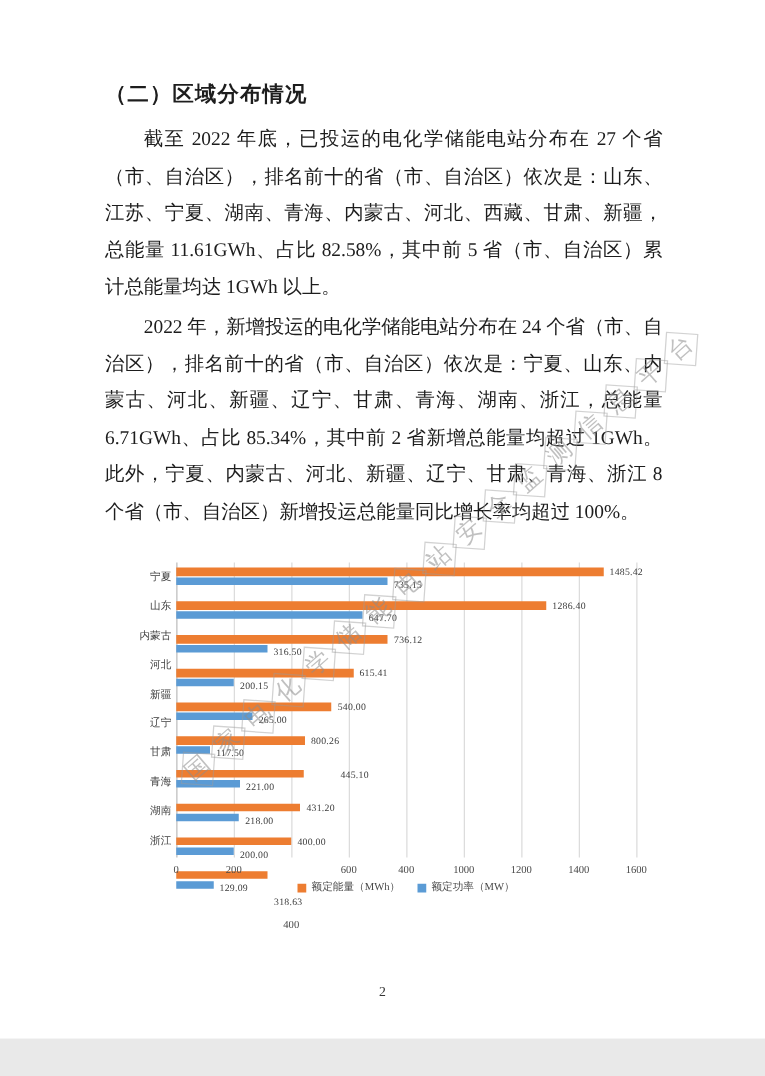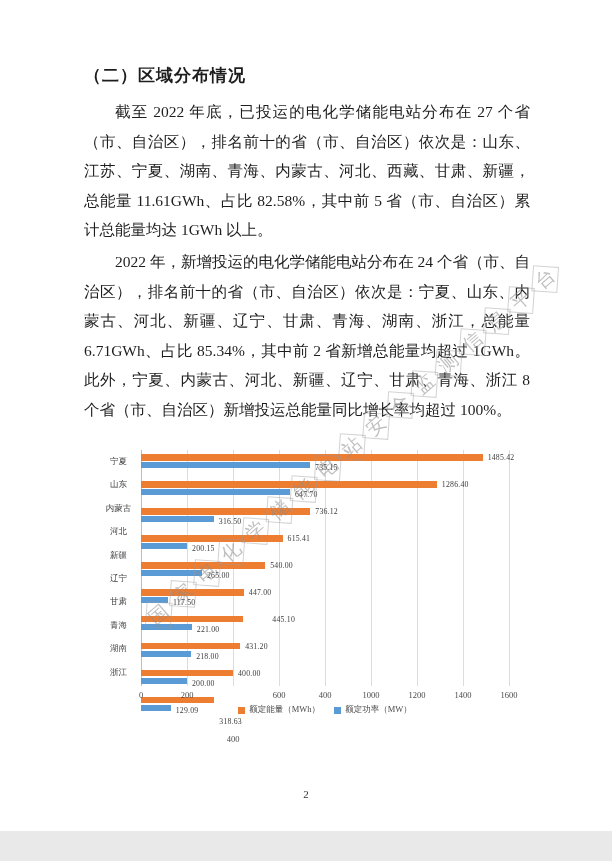--- a/index.html
+++ b/index.html
@@ -19,21 +19,21 @@
   }
   .para1{top:97px;}
   .para2{top:247px;}
   
   .chart{position:absolute;left:100px;top:446px;width:420px;height:268px;font-family:"Liberation Serif","DejaVu Serif",serif;}
   .plot{position:absolute;left:41px;top:4px;width:368px;height:236px;}
   .gridline{position:absolute;top:0;bottom:0;width:1px;background:#dcdcdc;}
   .gridline.zero{background:#bdbdbd;}
   .row{position:relative;height:23.4px;}
   .cat-label{
-    position:absolute;width:37px;text-align:center;
+    position:absolute;width:37px;text-align:right;
     font-size:8.5px;color:#404040;line-height:23.4px;height:23.4px;left:0;top:4px;
   }
   .bar-line{position:relative;height:7.6px;}
   .bar{position:absolute;left:0;top:0.6px;height:6.4px;}
   .bar-label{position:absolute;top:-0.5px;font-size:7.8px;color:#3c3c3c;white-space:nowrap;letter-spacing:0.2px;text-align:right;}
   .axis-labels{position:absolute;left:41px;top:244px;width:368px;height:12px;}
   .axis-tick{position:absolute;transform:translateX(-50%);font-size:8.5px;color:#4a4a4a;}
   .legend{
     position:absolute;left:41px;top:258px;width:368px;
     display:flex;justify-content:center;gap:14px;font-size:8.5px;color:#4a4a4a;
@@ -135,21 +135,21 @@
             <span class="bar-label" style="left: 129.2px;">540.00</span>
           </div>
           <div class="bar-line">
             <div class="bar" style="width: 60.95px; background: rgb(91, 155, 213);"></div>
             <span class="bar-label" style="left: 65.95px; top: 1.5px;">265.00</span>
           </div>
         </div>
         <div class="row" style="padding-top: 3.6px;">
           <div class="bar-line">
             <div class="bar" style="width: 102.81px; background: rgb(237, 125, 49);"></div>
-            <span class="bar-label" style="left: 107.81px;">447.00</span>
+            <span class="bar-label" style="left: 107.81px;">800.26</span>
           </div>
           <div class="bar-line">
             <div class="bar" style="width: 27.025px; background: rgb(91, 155, 213);"></div>
             <span class="bar-label" style="left: 32.025px; top: 1.5px;">117.50</span>
           </div>
         </div>
         <div class="row" style="padding-top: 3.6px;">
           <div class="bar-line">
             <div class="bar" style="width: 102.373px; background: rgb(237, 125, 49);"></div>
             <span class="bar-label" style="left: 107.373px; margin-left: 24px;">445.10</span>

